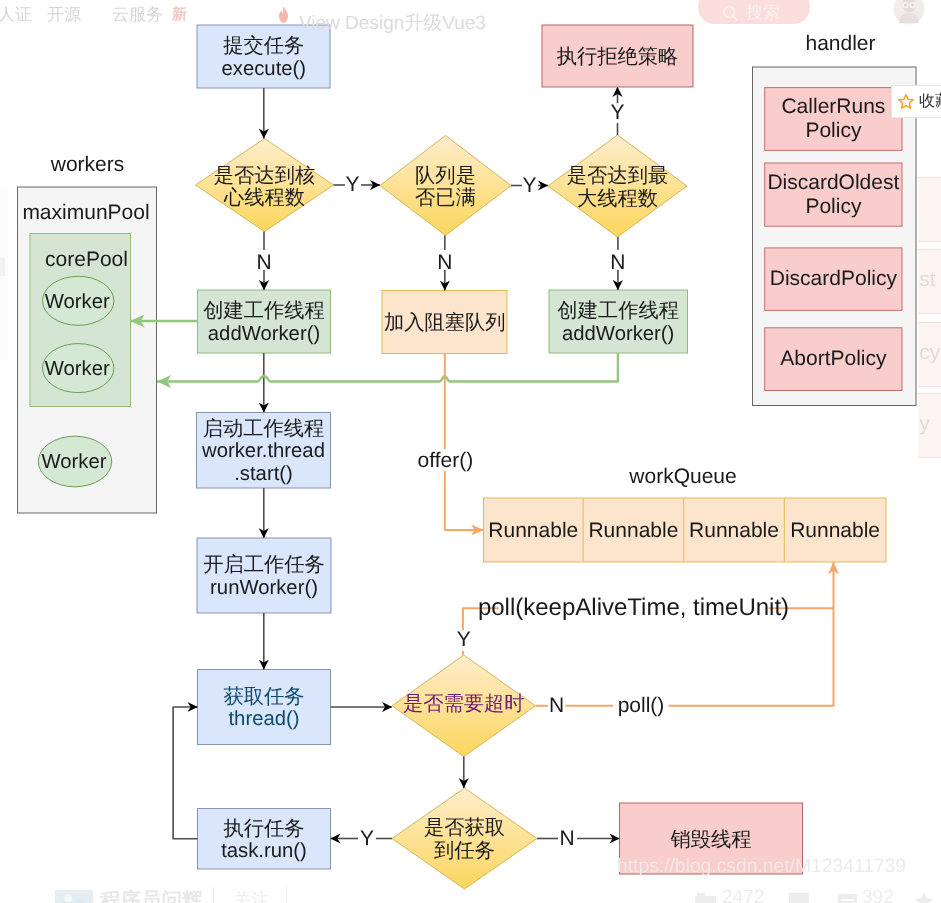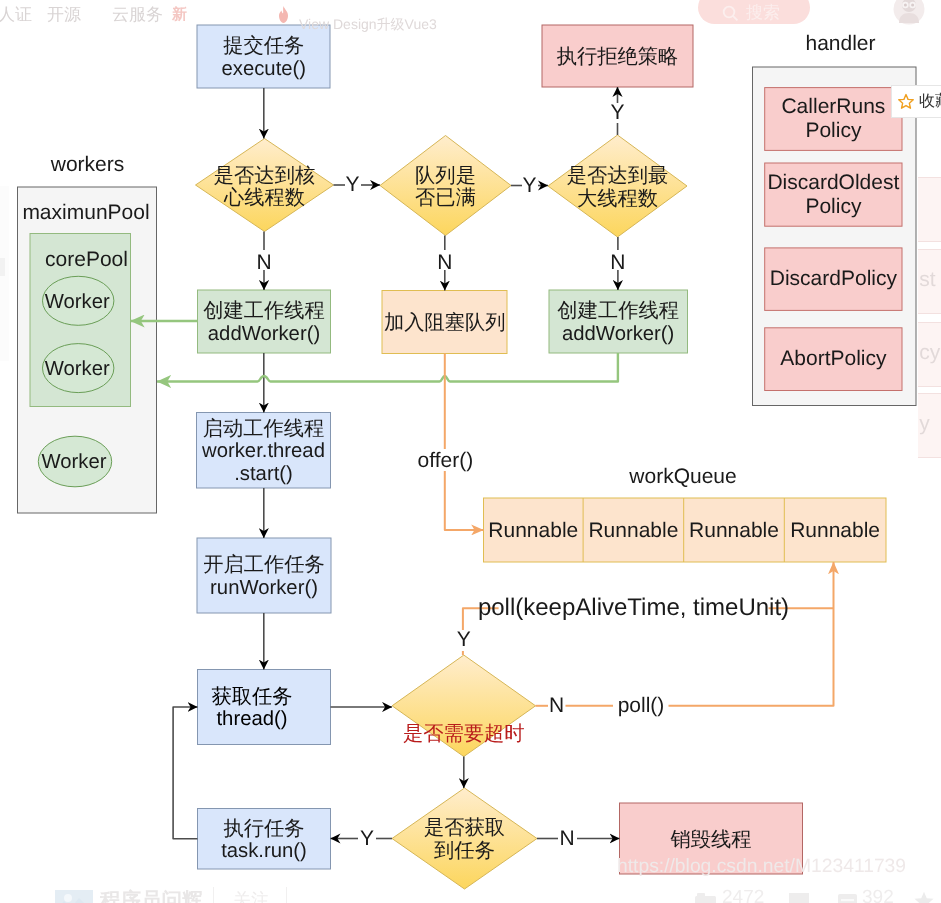--- a/index.html
+++ b/index.html
@@ -156,25 +156,25 @@
 </div>
 <div class="nd" style="left:103.5px;top:406.5px;width:320px;height:90px;font-size:20.3px;line-height:22.5px;color:#1a1a1a;">
 <span>启动工作线程</span>
 <span>worker.thread</span>
 <span>.start()</span>
 </div>
 <div class="nd" style="left:104.0px;top:531.8px;width:320px;height:90px;font-size:20.3px;line-height:22.5px;color:#1a1a1a;">
 <span>开启工作任务</span>
 <span>runWorker()</span>
 </div>
-<div class="nd" style="left:92px;top:663.3px;width:320px;height:90px;font-size:20.3px;line-height:22.5px;color:#000000;">
+<div class="nd" style="left:104.0px;top:663.3px;width:320px;height:90px;font-size:20.3px;line-height:22.5px;color:#0c4a6e;">
 <span>获取任务</span>
 <span>thread()</span>
 </div>
-<div class="nd" style="left:303.8px;top:689px;width:320px;height:90px;font-size:20.3px;line-height:22.5px;color:#b91c1c;">
+<div class="nd" style="left:303.8px;top:659px;width:320px;height:90px;font-size:20.3px;line-height:22.5px;color:#701a75;">
 <span>是否需要超时</span>
 </div>
 <div class="nd" style="left:304.5px;top:794.8px;width:320px;height:90px;font-size:20.3px;line-height:22.5px;color:#1a1a1a;">
 <span>是否获取</span>
 <span>到任务</span>
 </div>
 <div class="nd" style="left:104.0px;top:795.1px;width:320px;height:90px;font-size:20.3px;line-height:22.5px;color:#1a1a1a;">
 <span>执行任务</span>
 <span>task.run()</span>
 </div>
@@ -272,21 +272,21 @@
       </div>
 </div>
 <div id="topbar">
 <span class="tb-item" style="left:-2px;top:4px;font-size:17px;">人证</span>
 <span class="tb-item" style="left:47px;top:4px;font-size:17px;">开源</span>
 <span class="tb-item" style="left:112px;top:4px;font-size:17px;">云服务</span>
 <span class="tb-badge" style="left:172px;top:6px;font-size:15px;">新</span>
 <svg class="tb-flame" style="left:277px;top:6px;" width="13" height="18" viewBox="0 0 13 18">
         <path d="M6.5 0 C8 4 11 5.2 11 9.6 C11 13.6 9 17 6.5 17 C4 17 2 13.6 2 9.6 C2 7.4 3.4 6.3 4.3 4.6 C5 6 5.3 7.2 6 7.6 C6.6 6 5.6 3 6.5 0 Z" fill="#f4b7b1"></path>
       </svg>
-<span class="tb-item" style="left:299px;top:16px;font-size:14px;color:#dfd9d9;">View Design升级Vue3</span>
+<span class="tb-item" style="left:299px;top:10px;font-size:19px;color:#dfd9d9;">View Design升级Vue3</span>
 <div class="tb-search" style="left:698px;top:-9px;width:112px;height:33px;border-radius:17px;"></div>
 <svg style="position:absolute;left:722px;top:5px;" width="17" height="17" viewBox="0 0 15 15">
         <circle cx="6.2" cy="6.2" r="4.7" fill="none" stroke="#fcefee" stroke-width="1.6"></circle>
         <line x1="9.6" y1="9.6" x2="13.6" y2="13.6" stroke="#fcefee" stroke-width="1.6"></line>
       </svg>
 <span class="tb-searchtext" style="left:746px;top:2px;font-size:17px;">搜索</span>
 <svg style="position:absolute;left:893px;top:-7px;" width="32" height="32" viewBox="0 0 32 32">
         <circle cx="16" cy="16" r="15.5" fill="#f3ecec"></circle>
         <circle cx="16" cy="12" r="7" fill="#e3d9d9"></circle>
         <circle cx="12.4" cy="12" r="3.2" fill="#f7f3f3"></circle>

